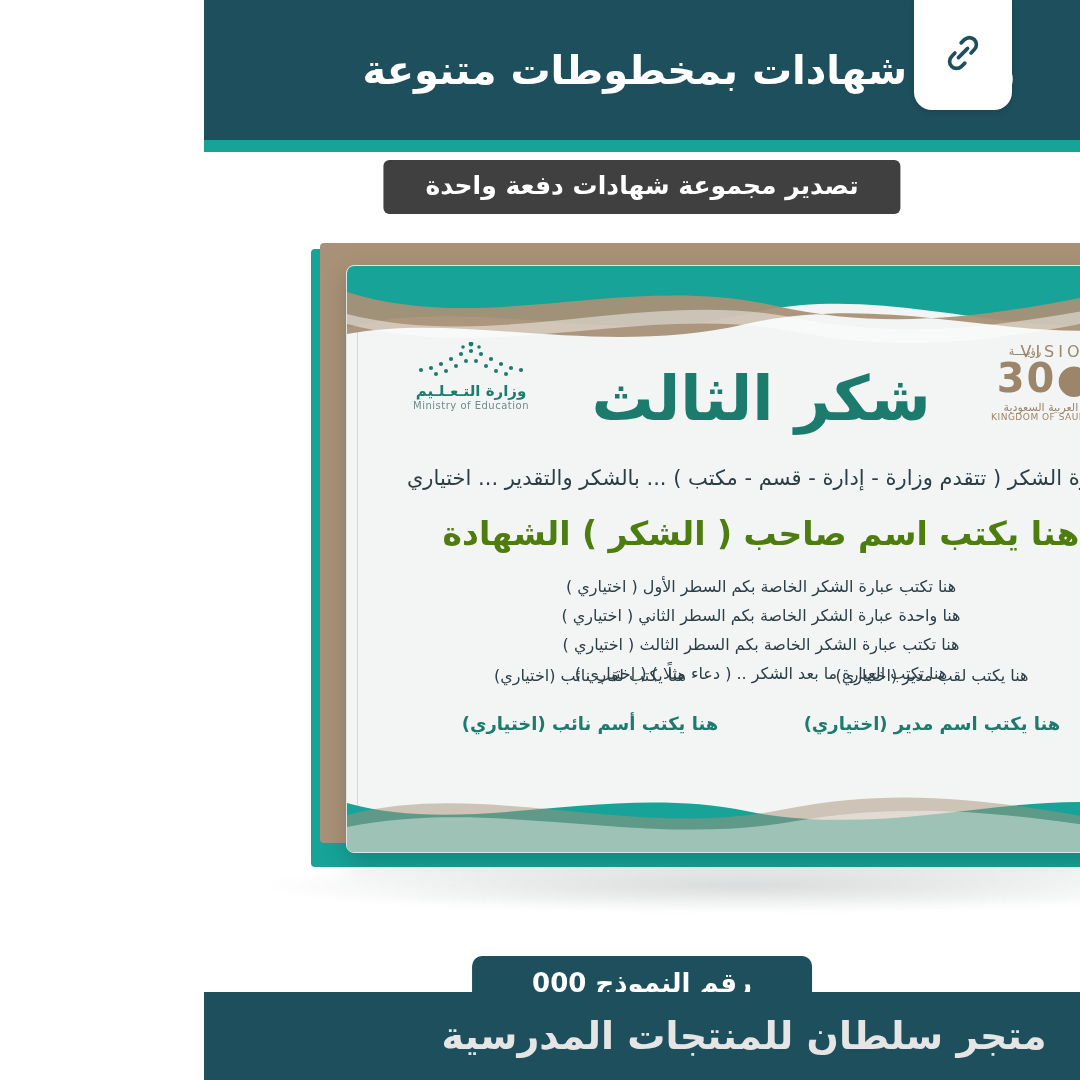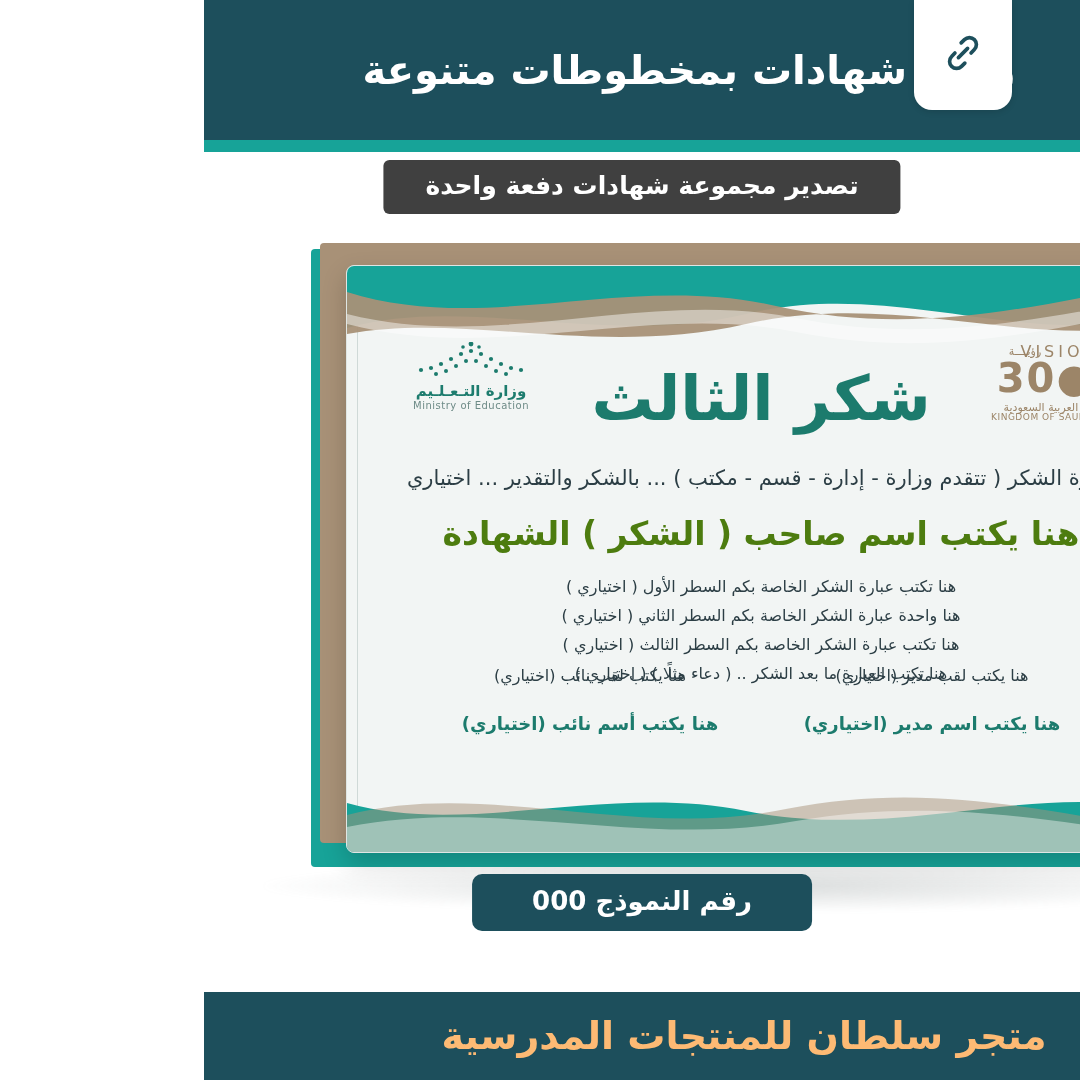--- a/index.html
+++ b/index.html
@@ -184,40 +184,40 @@
     justify-content: space-around;
     padding: 0 72px;
   }
   .sig-col { text-align: center; }
   .sig-title { font-size: 16px; color: #2c3e45; margin-bottom: 28px; }
   .sig-name { font-size: 18px; font-weight: bold; color: #1c7b6d; }
 
   
   .model-pill {
     position: absolute;
-    top: 874px; left: 50%; transform: translateX(-50%);
+    top: 956px; left: 50%; transform: translateX(-50%);
     background: #1d4f5c;
     color: #ffffff;
     font-size: 26px;
     font-weight: bold;
     border-radius: 10px;
     padding: 12px 60px 15px;
     white-space: nowrap;
   }
 
   
   .bottom-bar {
     position: absolute;
     bottom: 0; left: 0;
     width: 1080px; height: 88px;
     background: #1d4f5c;
     display: flex; align-items: center; justify-content: center;
   }
   .bottom-title {
-    color: #fdba74;
+    color: #e5e5e5;
     font-size: 38px;
     font-weight: bold;
   }
 </style>
 </head>
 <body>
 
 <div class="page">
 
   <div class="top-bar">

